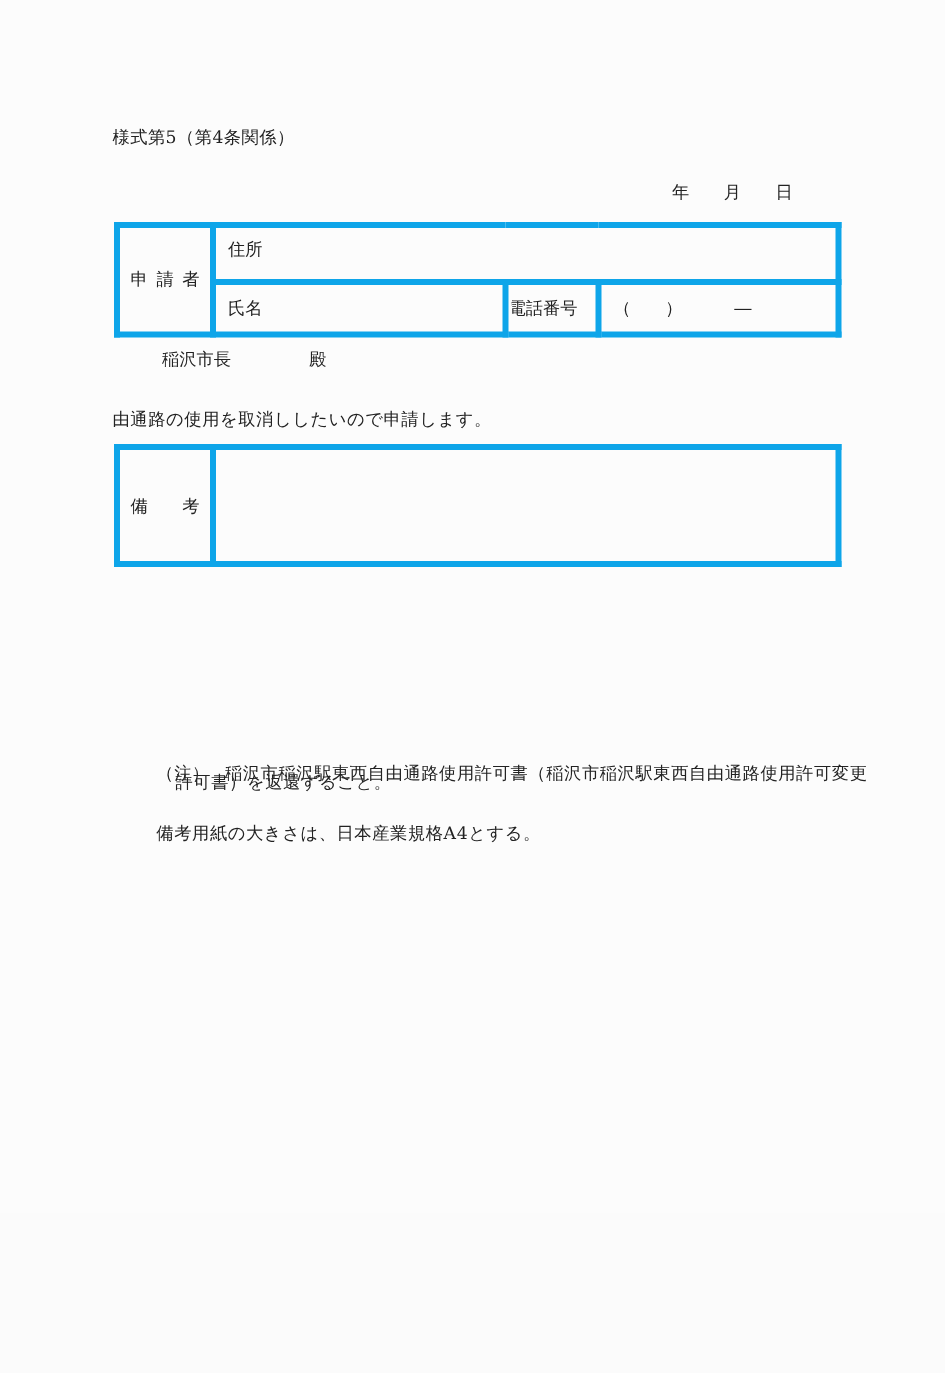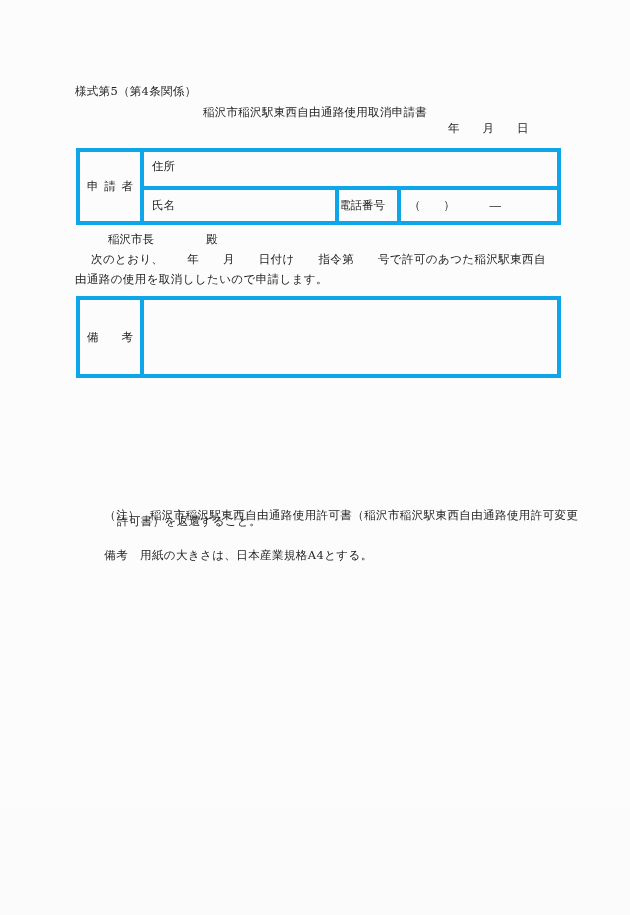--- a/index.html
+++ b/index.html
@@ -60,29 +60,28 @@
   .salutation .honorific { margin-left:52px; }
 
   .text-line  { letter-spacing:0.4px; white-space:pre; }
   .body-line1 { position:absolute; left:91px; top:252px; }
   .body-line2 { position:absolute; left:75px; top:272px; }
 
   .note-line1  { position:absolute; left:88px;  top:494px; }
   .note-line1 .note-text { margin-left:10px; }
   .note-line2  { position:absolute; left:117px; top:514px; }
   .remark-line { position:absolute; left:88px;  top:534px; }
-  .remark-line .remark-text { margin-left:12px; }
+  .remark-line .remark-text { }
 </style>
 </head>
 <body>
 
 <div class="page">
 
   <div class="form-number">様式第5（第4条関係）</div>
-  <h1 class="doc-title">稲沢市稲沢駅東西自由通路使用取消申請書</h1>
   <div class="date-line">年　　月　　日</div>
 
   <table class="form-table applicant-table">
     <colgroup>
       <col style="width:64px">
         <col style="width:195px">
         <col style="width:62px">
         <col style="width:160px">
     </colgroup>
     <tbody>
@@ -105,21 +104,20 @@
           <span>（　　）　　　―</span>
         </td>
       </tr>
     </tbody>
   </table>
 
   <div class="salutation">
     <span>稲沢市長</span><span class="honorific">殿</span>
   </div>
 
-  <div class="text-line body-line1">次のとおり、　　年　　月　　日付け　　指令第　　号で許可のあつた稲沢駅東西自</div>
   <div class="text-line body-line2">由通路の使用を取消ししたいので申請します。</div>
 
   <table class="form-table detail-table">
     <colgroup>
       <col style="width:64px">
         <col style="width:417px">
     </colgroup>
     <tbody>
       <tr class="row-remarks">
         <td>

